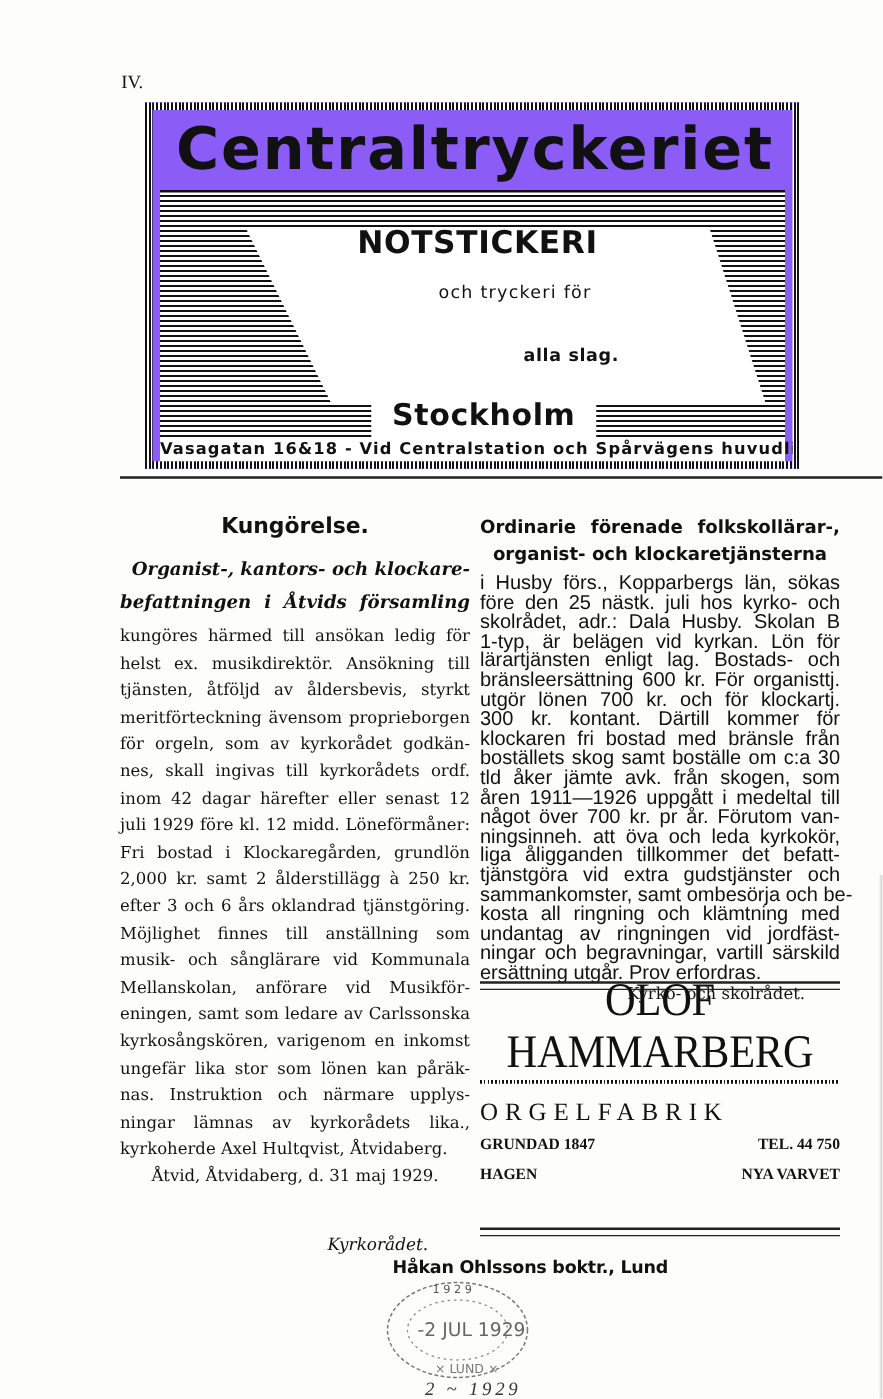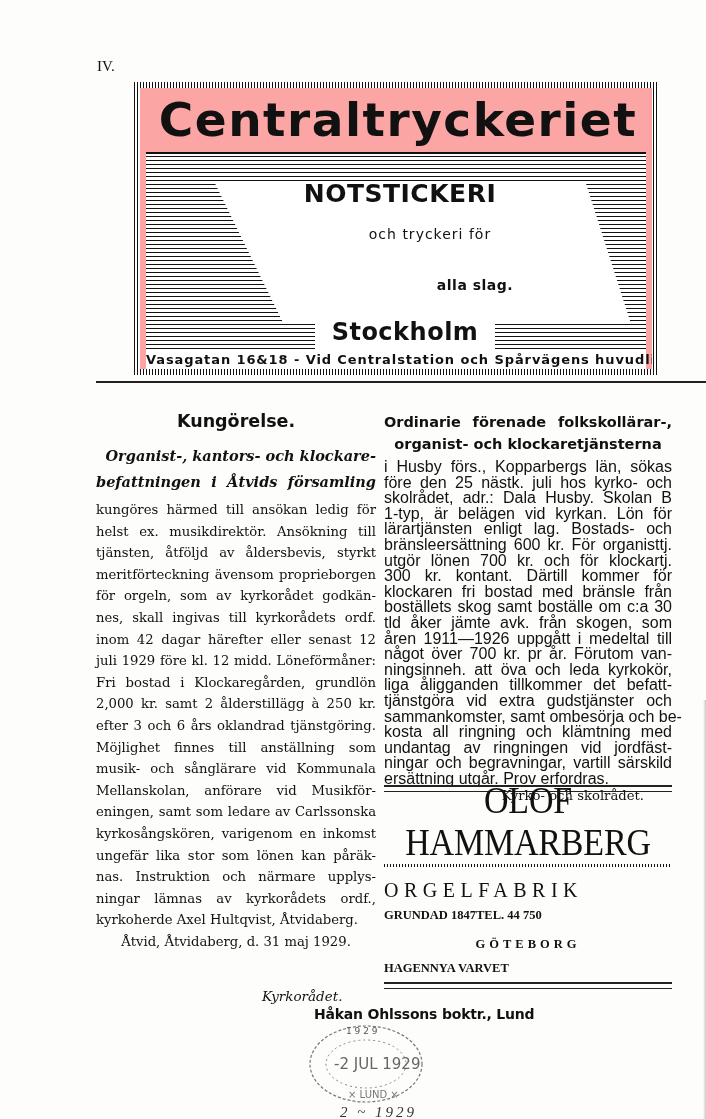--- a/index.html
+++ b/index.html
@@ -5,24 +5,24 @@
   html, body { margin: 0; padding: 0; }
   body {
     width: 706px; height: 1119px; background: #fdfdfb; position: relative; overflow: hidden;
     color: #111; font-family: "DejaVu Serif", serif;
   }
   .abs { position: absolute; }
   .page-num { left: 97px; top: 58px; font-family: "Liberation Serif", serif; font-size: 15px; }
 
   
   .ad {
-    left: 134px; top: 82px; width: 524px; height: 293px;
+    left: 116px; top: 82px; width: 524px; height: 293px;
     border: 6px solid transparent;
     border-image: repeating-linear-gradient(90deg, #111 0 1.5px, #fff 1.5px 3px) 6;
-    box-sizing: border-box; background: #fca5a5;
+    box-sizing: border-box; background: #8b5cf6;
   }
   .ad-inner { position: absolute; inset: 0; overflow: hidden; }
   .ad-title {
     position: absolute; left: 8px; right: 4px; top: 4px; text-align: center;
     font-family: "DejaVu Sans", sans-serif; font-weight: bold; font-size: 47px; letter-spacing: 1.5px;
     line-height: 56px;
   }
   .stripes {
     position: absolute; left: 6px; right: 6px; top: 64px; height: 206px;
     background: repeating-linear-gradient(180deg, #111 0 1.4px, #fff 1.4px 4px);
@@ -67,21 +67,21 @@
   .ord-sign { text-align: right; padding-right: 28px; margin-top: 2px; font-size: 13.2px; }
   .dbl-rule { position: absolute; left: 384px; width: 288px; }
   .dbl-rule div { height: 1.6px; background: #222; }
   .dbl-rule div + div { margin-top: 4px; }
 
   
   .olof { left: 384px; top: 784px; width: 288px; }
   .olof-title { font-family: "Liberation Serif", serif; font-size: 34px; line-height: 38px; text-align: center; letter-spacing: -0.2px; transform: scaleY(1.1); }
   .olof-dots { height: 3px; margin: 4px 0 0 0; background: repeating-linear-gradient(90deg, #111 0 1.3px, transparent 1.3px 3px); }
   .olof-sub { font-family: Liberation Serif, serif; font-size: 20px; text-align: left; letter-spacing: 5.5px; margin-top: 12px; }
-  .olof-row { display: flex; font-family: "Liberation Serif", serif; font-weight: bold; font-size: 12.5px; margin-top: 6px; }
+  .olof-row { display: flex; justify-content: space-between; font-family: "Liberation Serif", serif; font-weight: bold; font-size: 12.5px; margin-top: 6px; }
   .olof-city { text-align: center; font-family: "Liberation Serif", serif; font-weight: bold; font-size: 12.5px; letter-spacing: 4px; margin-top: 14px; }
   .olof-row2 { margin-top: 9px; }
 
   
   .imprint { left: 314px; top: 1006px; font-family: "DejaVu Sans", sans-serif; font-size: 14px; font-weight: bold; letter-spacing: -0.2px; }
   .stamp { left: 306px; top: 1016px; width: 120px; height: 90px; }
   .stamp svg { width: 100%; height: 100%; }
   .stamp-bottom { left: 340px; top: 1104px; font-family: "Liberation Serif", serif; font-style: italic; font-size: 15px; color: #333; letter-spacing: 3px; }
 
   .scan-edge { right: 0; top: 700px; width: 3px; height: 419px; background: linear-gradient(90deg, transparent, #c9c9c9); }
@@ -132,21 +132,21 @@
     <span class="ln">Fri bostad i Klockaregården, grundlön</span>
     <span class="ln">2,000 kr. samt 2 ålderstillägg à 250 kr.</span>
     <span class="ln">efter 3 och 6 års oklandrad tjänstgöring.</span>
     <span class="ln">Möjlighet finnes till anställning som</span>
     <span class="ln">musik- och sånglärare vid Kommunala</span>
     <span class="ln">Mellanskolan, anförare vid Musikför-</span>
     <span class="ln">eningen, samt som ledare av Carlssonska</span>
     <span class="ln">kyrkosångskören, varigenom en inkomst</span>
     <span class="ln">ungefär lika stor som lönen kan påräk-</span>
     <span class="ln">nas. Instruktion och närmare upplys-</span>
-    <span class="ln">ningar lämnas av kyrkorådets ordf.,</span>
+    <span class="ln">ningar lämnas av kyrkorådets lika.,</span>
     <span class="ln last">kyrkoherde Axel Hultqvist, Åtvidaberg.</span>
     <span class="ln center">Åtvid, Åtvidaberg, d. 31 maj 1929.</span>
   </div>
 </div>
 <div class="abs kung-sign" style="left:262px; top:968px;margin-top:20px;">Kyrkorådet.</div>
 
 <div class="abs right-col">
   <div class="ord-title">
     <span class="ln">Ordinarie förenade folkskollärar-,</span>
     <span class="ln center">organist- och klockaretjänsterna</span>
@@ -183,21 +183,20 @@
   </div>
 
 <div class="abs olof">
   <div class="olof-title">OLOF HAMMARBERG</div>
   <div class="olof-dots"></div>
   <div class="olof-sub">ORGELFABRIK</div>
   <div class="olof-row">
     <span>GRUNDAD 1847</span>
     <span>TEL. 44 750</span>
   </div>
-  <div class="olof-city">GÖTEBORG</div>
   <div class="olof-row olof-row2">
     <span>HAGEN</span>
     <span>NYA VARVET</span>
   </div>
 </div>
 
 <div class="dbl-rule" style="top:982px;">
     <div></div>
     <div></div>
   </div>

